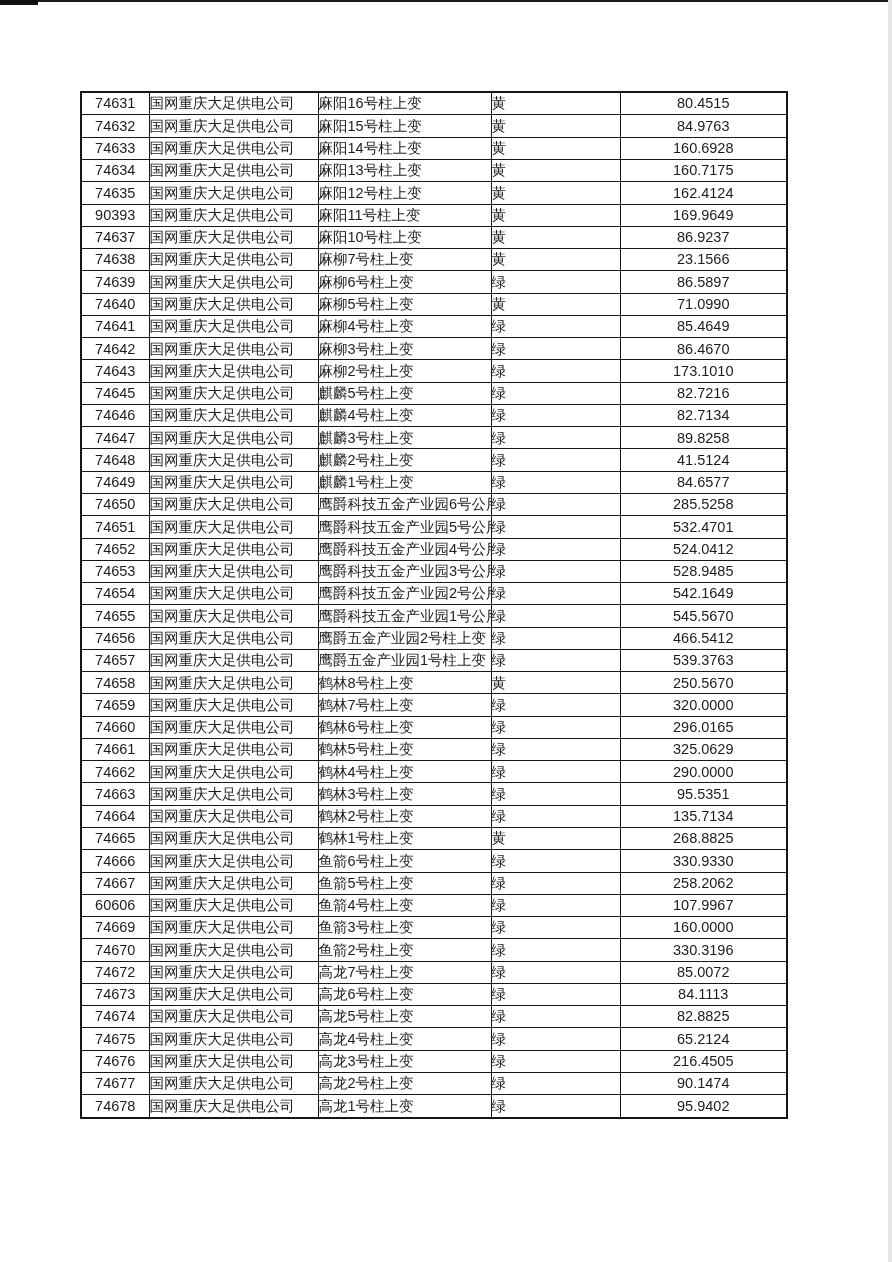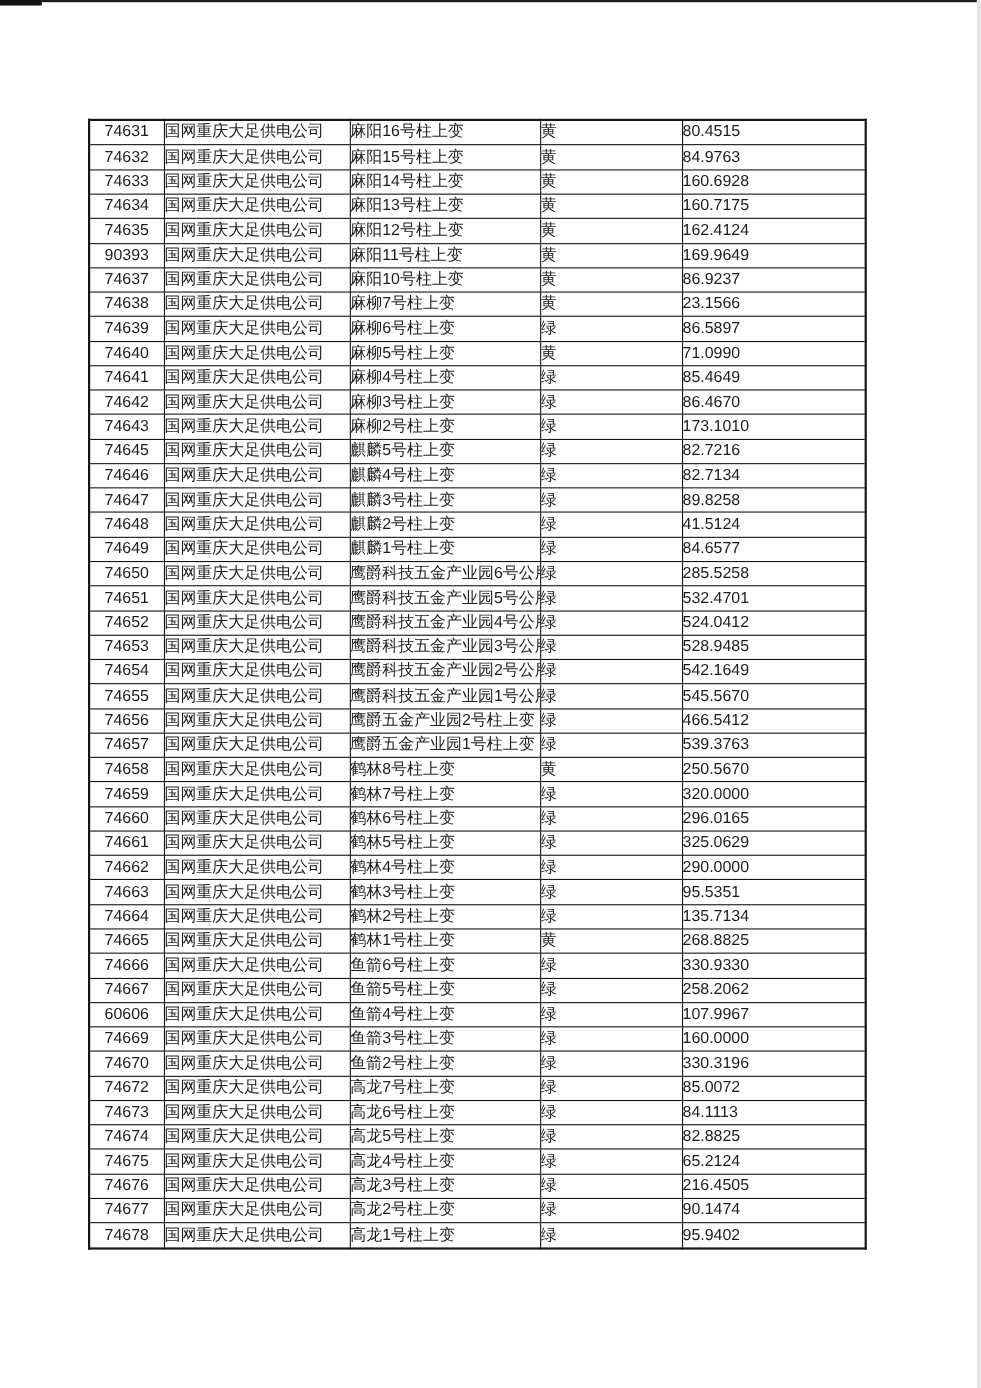--- a/index.html
+++ b/index.html
@@ -21,40 +21,40 @@
     width: 38px; height: 5px;
     background: #111111;
   }
   .right-edge-strip {
     position: absolute; top: 0; right: 0;
     width: 4px; height: 1262px;
     background: #e6e6e6;
   }
   table.data-table {
     position: absolute;
-    left: 80px; top: 108px;
+    left: 80px; top: 91px;
     width: 706px; height: 1028px;
     border-collapse: collapse;
     table-layout: fixed;
     border: 2px solid #161616;
     padding-left: 40px;
   }
   table.data-table td {
     border: 1px solid #161616;
     font-size: 14.5px;
     color: #1c1c1c;
     white-space: nowrap;
     overflow: hidden;
     padding: 0;
     line-height: 1;
     vertical-align: middle;
   }
   td.c-id    { text-align: center; }
   td.c-company, td.c-device, td.c-flag { text-align: left; padding-left: 4px; }
-  td.c-value { }
+  td.c-value { text-align: center; }
 </style>
 </head>
 <body>
 
 <div class="page">
   <div class="top-edge-line"></div>
   <div class="top-left-mark"></div>
   <div class="right-edge-strip"></div>
 
   <table class="data-table">

